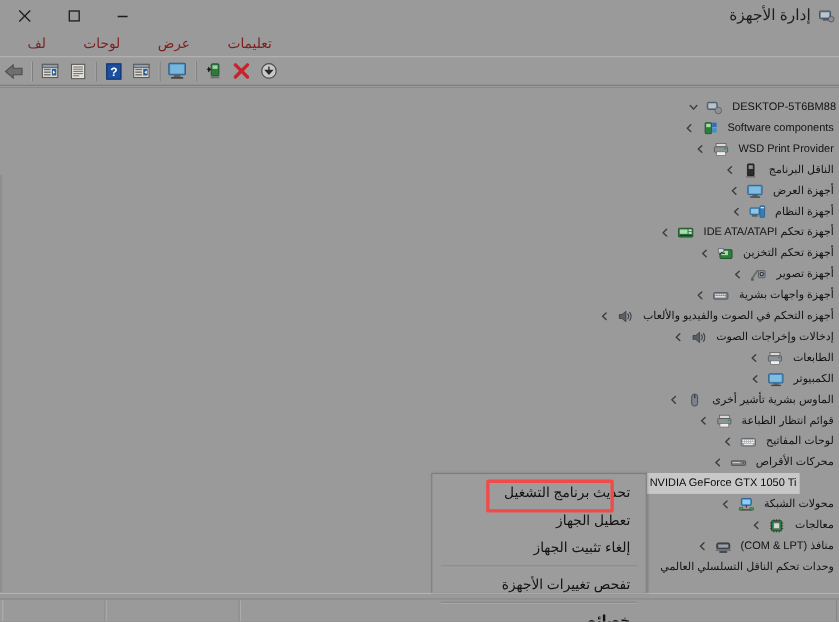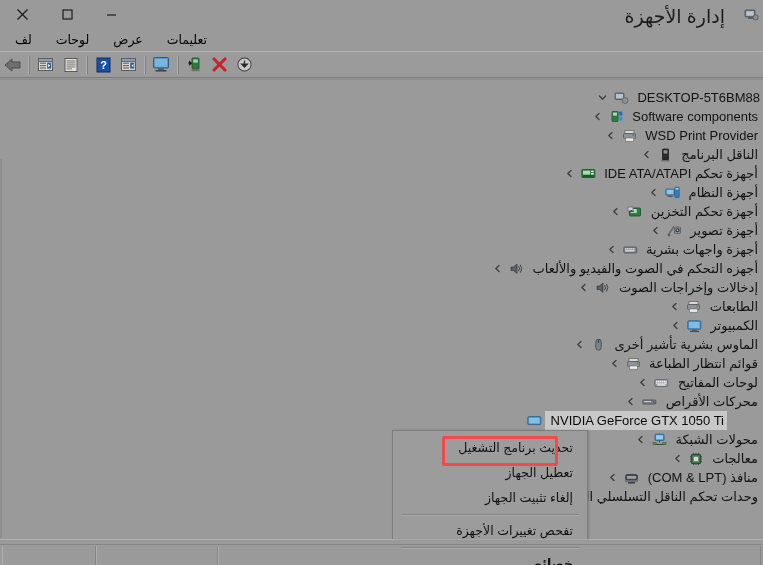--- a/index.html
+++ b/index.html
@@ -24,23 +24,23 @@
 
   
   .titlebar {
     position: absolute;
     left: 0; top: 0;
     width: 763px; height: 28px;
     background: #9a9a9a;
   }
   .title-text {
     position: absolute;
-    right: 38px;
+    right: 26px;
     top: 5px;
-    font-size: 19px;
+    font-size: 14px;
     color: #1c1c1c;
     white-space: nowrap;
     letter-spacing: 0px;
   }
   .title-icon {
     position: absolute;
     right: 4px;
     top: 7px;
     width: 15px; height: 15px;
   }
@@ -68,22 +68,22 @@
     background: #9a9a9a;
     display: flex;
     flex-direction: row;
     justify-content: flex-start;
     align-items: center;
     padding-right: 2px;
     box-sizing: border-box;
   }
   .menu-item {
     font-size: 12.5px;
-    color: #000000;
-    padding: 2px 9px 3px 15px;
+    color: #7f1d1d;
+    padding: 2px 9px 3px 25px;
     white-space: nowrap;
     cursor: default;
   }
   .menu-spacer { flex: 1 1 auto; }
 
   
   .toolbar {
     position: absolute;
     left: 0; top: 51px;
     width: 763px; height: 27px;
@@ -149,21 +149,21 @@
     line-height: 1;
   }
   .trow .ticon {
     width: 20px;
     flex: 0 0 20px;
     display: flex;
     align-items: center;
     justify-content: center;
   }
   .trow .tlabel {
-    font-size: 13px;
+    font-size: 10px;
     color: #121212;
     padding-right: 3px;
     padding-left: 6px;
     line-height: 19px;
   }
   .trow.depth1 { padding-right: 0px; }
   .trow.depth2 { padding-right: 2px; }
   .trow.depth3 { padding-right: 36px; }
   .trow.selected .tlabel {
     background: #c8c8c8;
@@ -453,45 +453,61 @@
               <rect x="3.5" y="12" width="8" height="1.4" fill="#6c6c6c"></rect>
             </svg>
           </span>
           <span class="chev">
             <svg width="9" height="9" viewBox="0 0 9 9">
               <path d="M6 1.5 L2.8 4.5 L6 7.5" fill="none" stroke="#3d3d3d" stroke-width="1.3" stroke-linecap="round" stroke-linejoin="round"></path>
             </svg>
           </span>
         </div>
         <div class="trow depth2">
+          <span class="tlabel">أجهزة العرض</span>
+          <span class="ticon">
+            <svg width="15" height="14" viewBox="0 0 15 14" aria-hidden="true">
+              <rect x="0.8" y="1.5" width="13" height="8.4" rx="0.8" fill="#4f93c4" stroke="#2d5b80" stroke-width="0.8"></rect>
+              <rect x="2" y="2.6" width="10.6" height="6.2" fill="#7fbce1"></rect>
+              <rect x="5" y="10.2" width="5" height="1.3" fill="#5a5a5a"></rect>
+              <rect x="3" y="11.5" width="9" height="1.3" fill="#464646"></rect>
+            </svg>
+          </span>
+          <span class="chev">
+            <svg width="9" height="9" viewBox="0 0 9 9">
+              <path d="M6 1.5 L2.8 4.5 L6 7.5" fill="none" stroke="#3d3d3d" stroke-width="1.3" stroke-linecap="round" stroke-linejoin="round"></path>
+            </svg>
+          </span>
+        </div>
+        <div class="trow depth2">
+          <span class="tlabel">أجهزة النظام</span>
+          <span class="ticon">
+            <svg width="15" height="14" viewBox="0 0 15 14" aria-hidden="true">
+              <rect x="0.8" y="3" width="8.6" height="6" rx="0.8" fill="#4f93c4" stroke="#2d5b80" stroke-width="0.7"></rect>
+              <rect x="1.8" y="3.9" width="6.6" height="4.2" fill="#8ec6e6"></rect>
+              <rect x="9.8" y="1.2" width="4.4" height="10.4" rx="0.8" fill="#3a7db5" stroke="#245a85" stroke-width="0.7"></rect>
+              <rect x="10.5" y="2.2" width="3" height="1.2" fill="#cfe5f4"></rect>
+              <rect x="2.5" y="9.6" width="5.2" height="1.3" fill="#515151"></rect>
+            </svg>
+          </span>
+          <span class="chev">
+            <svg width="9" height="9" viewBox="0 0 9 9">
+              <path d="M6 1.5 L2.8 4.5 L6 7.5" fill="none" stroke="#3d3d3d" stroke-width="1.3" stroke-linecap="round" stroke-linejoin="round"></path>
+            </svg>
+          </span>
+        </div>
+        <div class="trow depth2">
           <span class="tlabel">أجهزة تحكم IDE ATA/ATAPI</span>
           <span class="ticon">
             <svg width="15" height="14" viewBox="0 0 15 14" aria-hidden="true">
               <rect x="0.8" y="2.5" width="13" height="8" rx="0.8" fill="#2f7d3e" stroke="#1b4c26" stroke-width="0.8"></rect>
               <rect x="2" y="3.6" width="7" height="4" fill="#a9dcb2"></rect>
               <rect x="10" y="3.6" width="2.8" height="1.6" fill="#dcdcdc"></rect>
               <rect x="10" y="6" width="2.8" height="1.6" fill="#dcdcdc"></rect>
               <rect x="2" y="8.4" width="10.8" height="1.2" fill="#17421f"></rect>
-            </svg>
-          </span>
-          <span class="chev">
-            <svg width="9" height="9" viewBox="0 0 9 9">
-              <path d="M6 1.5 L2.8 4.5 L6 7.5" fill="none" stroke="#3d3d3d" stroke-width="1.3" stroke-linecap="round" stroke-linejoin="round"></path>
-            </svg>
-          </span>
-        </div>
-        <div class="trow depth2">
-          <span class="tlabel">أجهزة النظام</span>
-          <span class="ticon">
-            <svg width="15" height="14" viewBox="0 0 15 14" aria-hidden="true">
-              <rect x="0.8" y="3" width="8.6" height="6" rx="0.8" fill="#4f93c4" stroke="#2d5b80" stroke-width="0.7"></rect>
-              <rect x="1.8" y="3.9" width="6.6" height="4.2" fill="#8ec6e6"></rect>
-              <rect x="9.8" y="1.2" width="4.4" height="10.4" rx="0.8" fill="#3a7db5" stroke="#245a85" stroke-width="0.7"></rect>
-              <rect x="10.5" y="2.2" width="3" height="1.2" fill="#cfe5f4"></rect>
-              <rect x="2.5" y="9.6" width="5.2" height="1.3" fill="#515151"></rect>
             </svg>
           </span>
           <span class="chev">
             <svg width="9" height="9" viewBox="0 0 9 9">
               <path d="M6 1.5 L2.8 4.5 L6 7.5" fill="none" stroke="#3d3d3d" stroke-width="1.3" stroke-linecap="round" stroke-linejoin="round"></path>
             </svg>
           </span>
         </div>
         <div class="trow depth2">
           <span class="tlabel">أجهزة تحكم التخزين</span>

